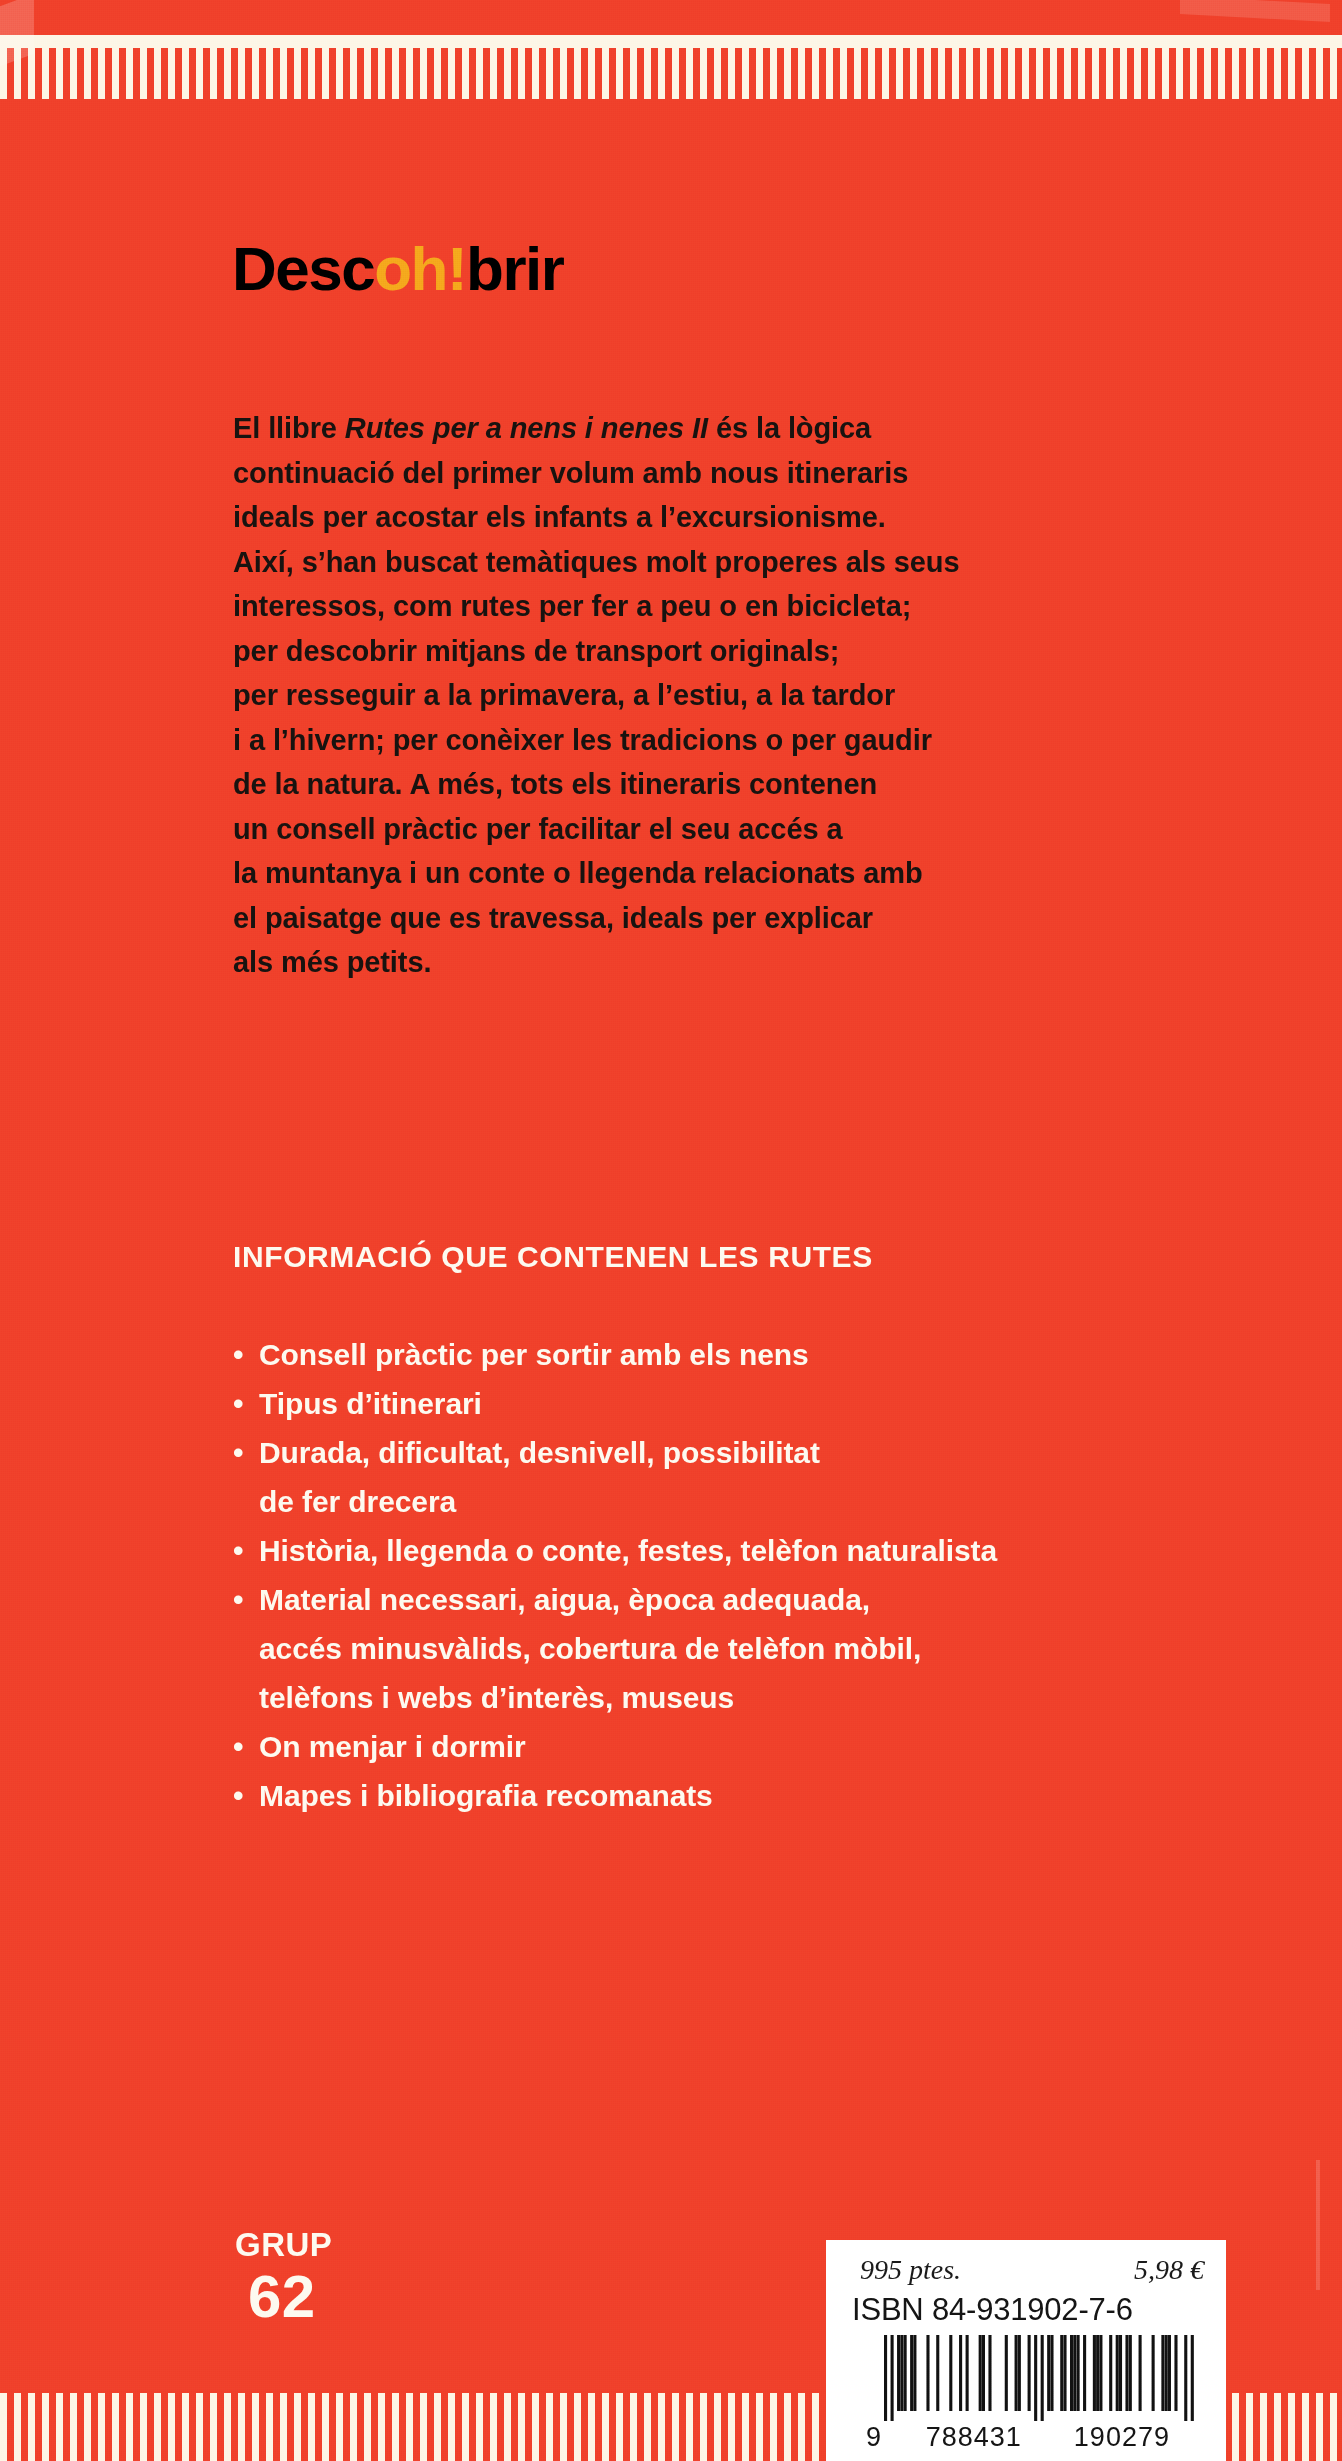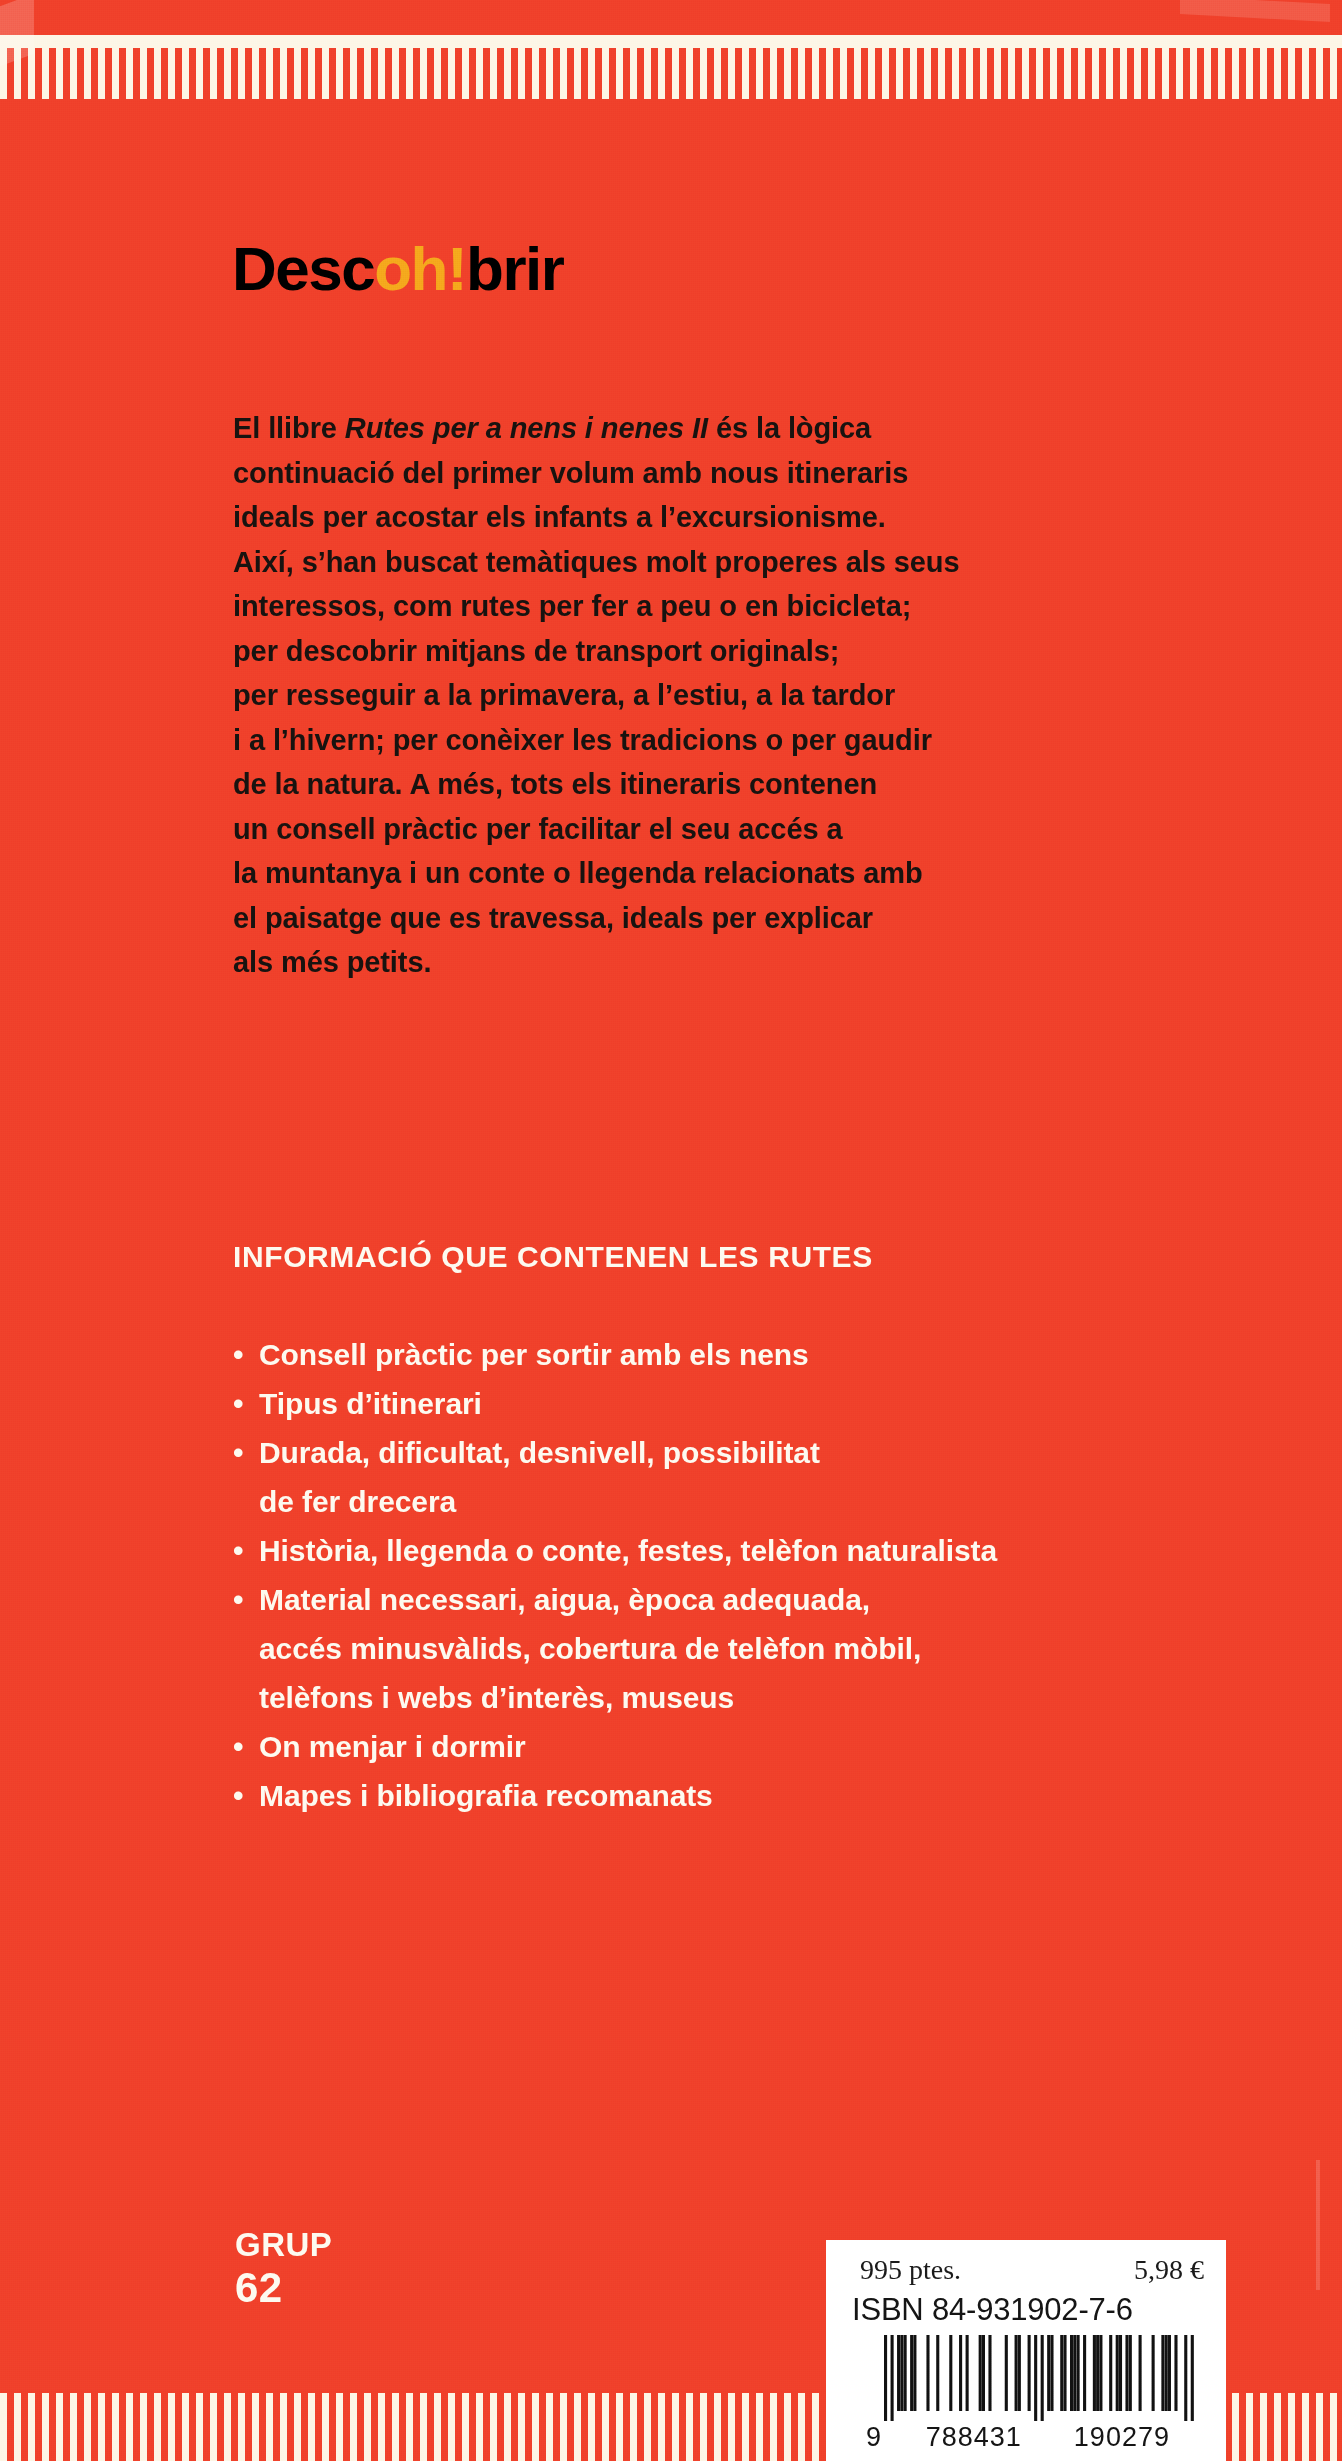--- a/index.html
+++ b/index.html
@@ -128,38 +128,39 @@
   #publisher-logo {
     position: absolute;
     left: 235px;
     top: 2228px;
     z-index: 10;
     color: #fdfaf0;
     font-weight: bold;
     line-height: 1;
   }
   #publisher-logo .grup { display: block; font-size: 33px; letter-spacing: 0.5px; }
-  #publisher-logo .num  { display: block; font-size: 42px; letter-spacing: 0.5px; margin-top: 6px; }
+  #publisher-logo .num  { display: block; font-size: 60px; letter-spacing: 0.5px; margin-top: 6px; margin-left: 13px; }
 
   
   #barcode-block {
     position: absolute;
     left: 826px;
     top: 2240px;
     width: 400px;
     height: 221px;
     background: #ffffff;
     z-index: 20;
     padding: 14px 16px 0 16px;
   }
   #price-row {
     display: flex;
     justify-content: space-between;
     align-items: baseline;
     font-family: "Liberation Serif", serif;
+    font-style: italic;
     font-size: 28px;
     color: #1a1a1a;
     padding: 0 6px 0 18px;
   }
   #isbn-line {
     margin-top: 6px;
     font-size: 31px;
     color: #141414;
     letter-spacing: -0.2px;
     padding-left: 10px;

